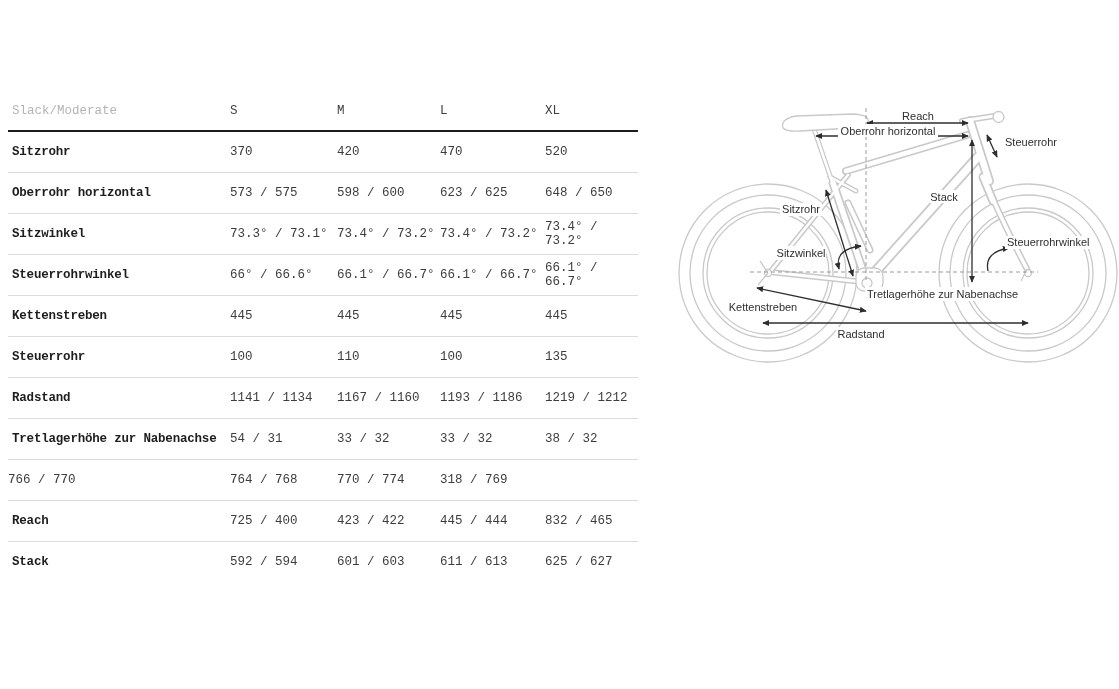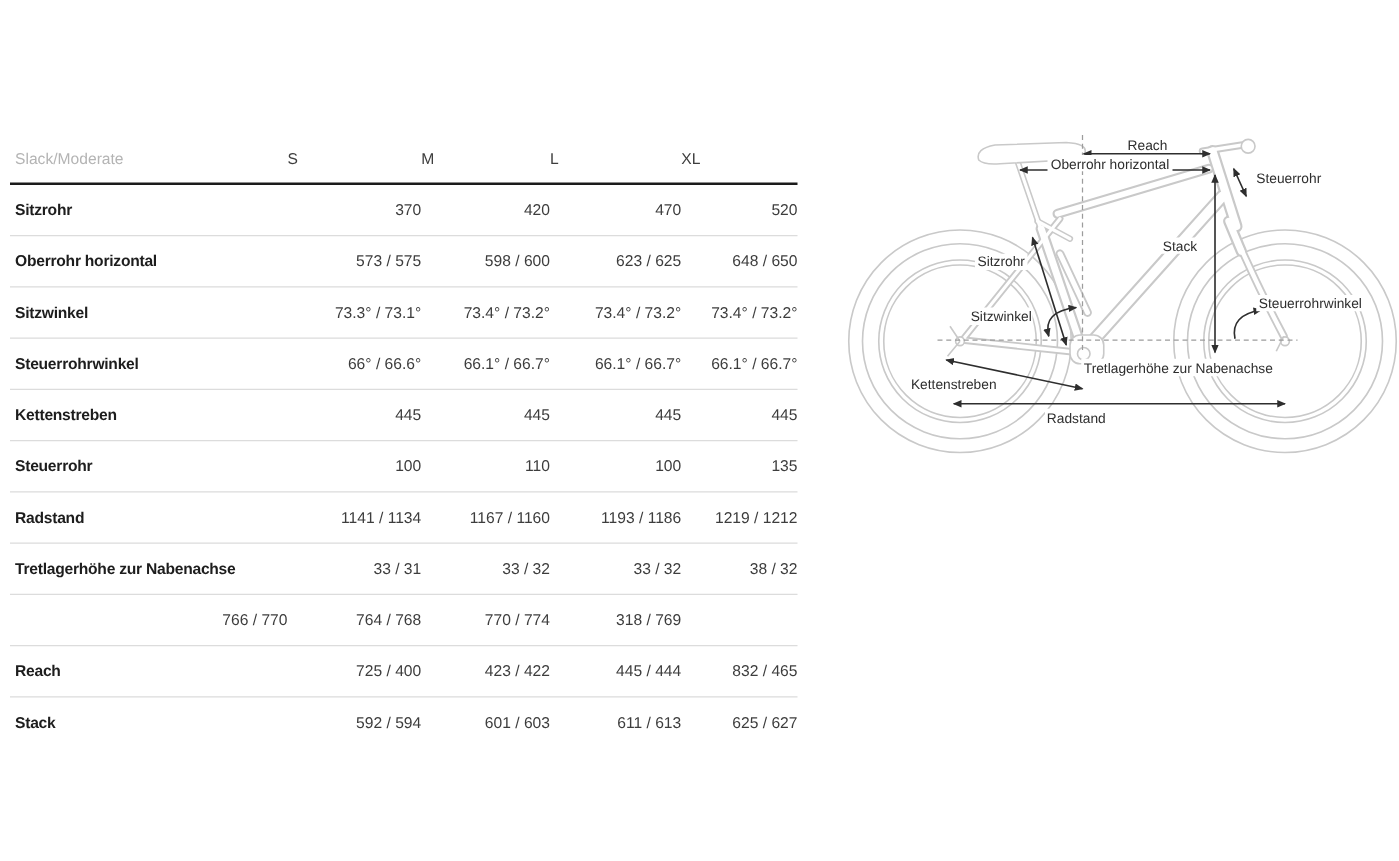--- a/index.html
+++ b/index.html
@@ -1,28 +1,28 @@
 <!DOCTYPE html>
 <html><head>
 <meta charset="utf-8">
 <style>
   html,body{margin:0;padding:0;background:#fff;}
   .page{position:relative;width:1119px;height:689px;background:#ffffff;
         font-family:"Liberation Sans", sans-serif;overflow:hidden;}
 
   
-  .geo-table{position:absolute;left:8px;top:108px;width:630px;}
+  .geo-table{position:absolute;left:8px;top:92px;width:630px;font-family:Liberation Mono, monospace;}
   .thead,.trow{display:grid;grid-template-columns:222px 107px 103px 105px 93px;align-items:center;}
   .thead{height:38px;border-bottom:2px solid #1b1b1b;}
   .thead .muted{color:#b4b4b4;font-size:12.5px;padding-left:4px;}
   .thead .col{color:#3d3d3d;font-size:12.5px;}
   .trow{height:40px;border-bottom:1px solid #dcdcdc;}
   .trow:last-child{border-bottom:none;}
   .trow .rowlabel{font-weight:bold;color:#1d1d1d;font-size:12.5px;padding-left:4px;letter-spacing:-0.2px;}
-  .trow .val{color:#3d3d3d;font-size:12.5px;text-align:right;}
+  .trow .val{color:#3d3d3d;font-size:12.5px;}
 
   
   .diagram{position:absolute;left:670px;top:95px;width:449px;height:280px;}
   .bike{stroke:#c9c9c9;fill:none;stroke-width:1.3;}
   .tube-o{stroke:#c9c9c9;fill:none;stroke-linecap:round;}
   .tube-i{stroke:#ffffff;fill:none;stroke-linecap:round;}
   .fillw{fill:#ffffff;stroke:#c9c9c9;stroke-width:1.3;}
   .dash{stroke:#9c9c9c;stroke-width:1;stroke-dasharray:4 3;fill:none;}
   .ann{stroke:#2e2e2e;stroke-width:1.3;fill:none;}
   .lblbg{fill:#ffffff;stroke:none;}
@@ -86,21 +86,21 @@
     </div>
     <div class="trow">
       <div class="rowlabel">Radstand</div>
       <div class="val">1141 / 1134</div>
       <div class="val">1167 / 1160</div>
       <div class="val">1193 / 1186</div>
       <div class="val">1219 / 1212</div>
     </div>
     <div class="trow">
       <div class="rowlabel">Tretlagerhöhe zur Nabenachse</div>
-      <div class="val">33 / 31</div>
+      <div class="val">54 / 31</div>
       <div class="val">33 / 32</div>
       <div class="val">33 / 32</div>
       <div class="val">38 / 32</div>
     </div>
     <div class="trow">
       <div class="val">766 / 770</div>
       <div class="val">764 / 768</div>
       <div class="val">770 / 774</div>
       <div class="val">318 / 769</div>
     </div>

